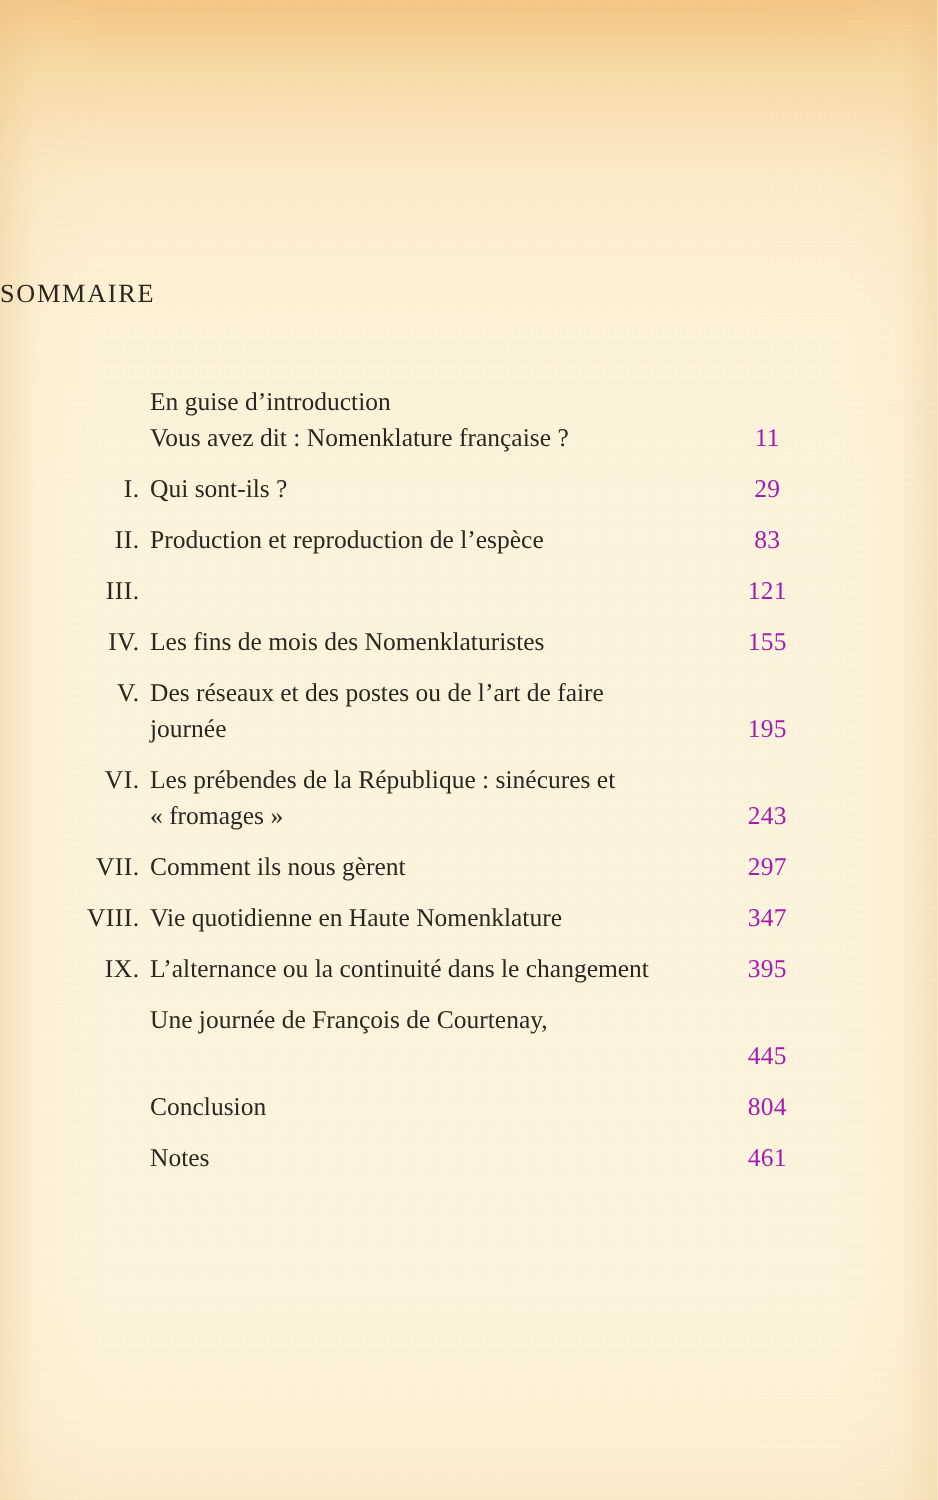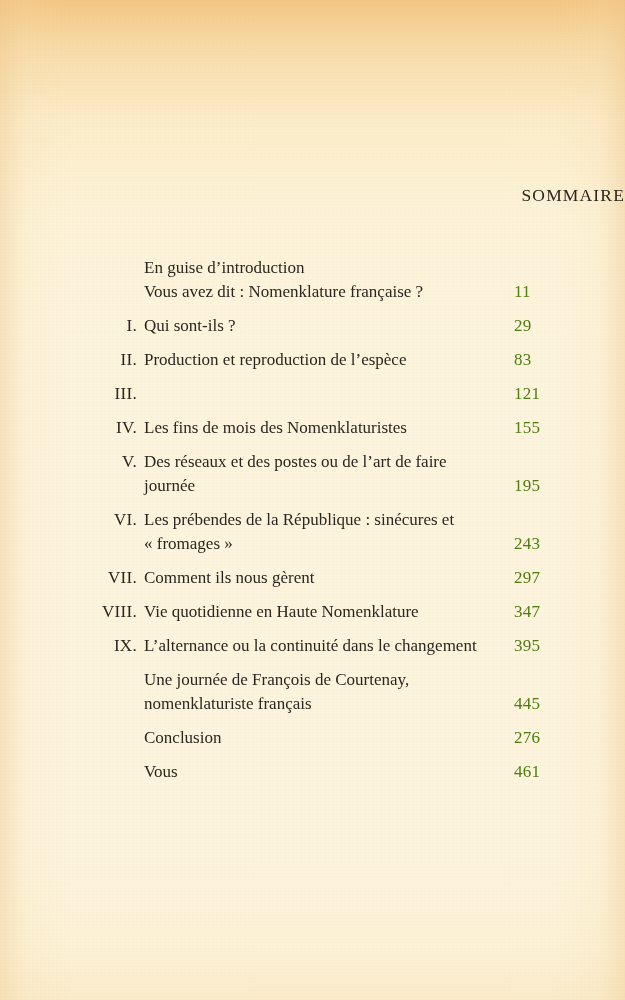--- a/index.html
+++ b/index.html
@@ -83,39 +83,38 @@
     inset: 0;
     z-index: 5;
   }
 
   
   .toc-title {
     position: absolute;
     top: 185px;
     left: 0;
     width: 625px;
-    text-align: right;
+    text-align: left;
     font-size: 17.5px;
     letter-spacing: 1.15px;
     color: #2b2620;
     font-weight: 400;
   }
 
   
   .toc {
     position: absolute;
     top: 256px;
     left: 0;
     width: 625px;
   }
   .toc-entry {
     position: relative;
     display: block;
     margin-bottom: 11px;
-    padding-left: 44px;
   }
   .toc-entry.tight { margin-bottom: 10px; }
 
   .entry-line {
     position: relative;
     display: block;
     height: 24px;
     line-height: 24px;
   }
   .entry-line.sub { height: 23px; line-height: 23px; }
@@ -133,23 +132,23 @@
     position: absolute;
     left: 100px;
     font-size: 17px;
     color: #2b2620;
     white-space: nowrap;
   }
   .pageno {
     position: absolute;
     left: 470px;
     width: 83px;
-    text-align: left;
+    text-align: center;
     font-size: 17px;
-    color: #4d7c0f;
+    color: #a21caf;
     letter-spacing: 0.2px;
   }
 </style>
 </head>
 <body>
 
 <div class="page">
   <div class="tint-top"></div>
   <div class="tint-sides"></div>
   <div class="tint-bottom"></div>
@@ -237,34 +236,33 @@
             <span class="label">L’alternance ou la continuité dans le changement</span>
             <span class="pageno">395</span>
           </div>
         </div>
         <div class="toc-entry">
           <div class="entry-line">
             <span class="numeral"></span>
             <span class="label">Une journée de François de Courtenay,</span>
           </div>
           <div class="entry-line sub">
-            <span class="label">nomenklaturiste français</span>
             <span class="pageno">445</span>
           </div>
         </div>
         <div class="toc-entry tight">
           <div class="entry-line">
             <span class="numeral"></span>
             <span class="label">Conclusion</span>
-            <span class="pageno">276</span>
-          </div>
-        </div>
-        <div class="toc-entry tight">
-          <div class="entry-line">
-            <span class="numeral"></span>
-            <span class="label">Vous</span>
+            <span class="pageno">804</span>
+          </div>
+        </div>
+        <div class="toc-entry tight">
+          <div class="entry-line">
+            <span class="numeral"></span>
+            <span class="label">Notes</span>
             <span class="pageno">461</span>
           </div>
         </div>
       </div>
 
   </div>
 </div>
 
 </body></html>

